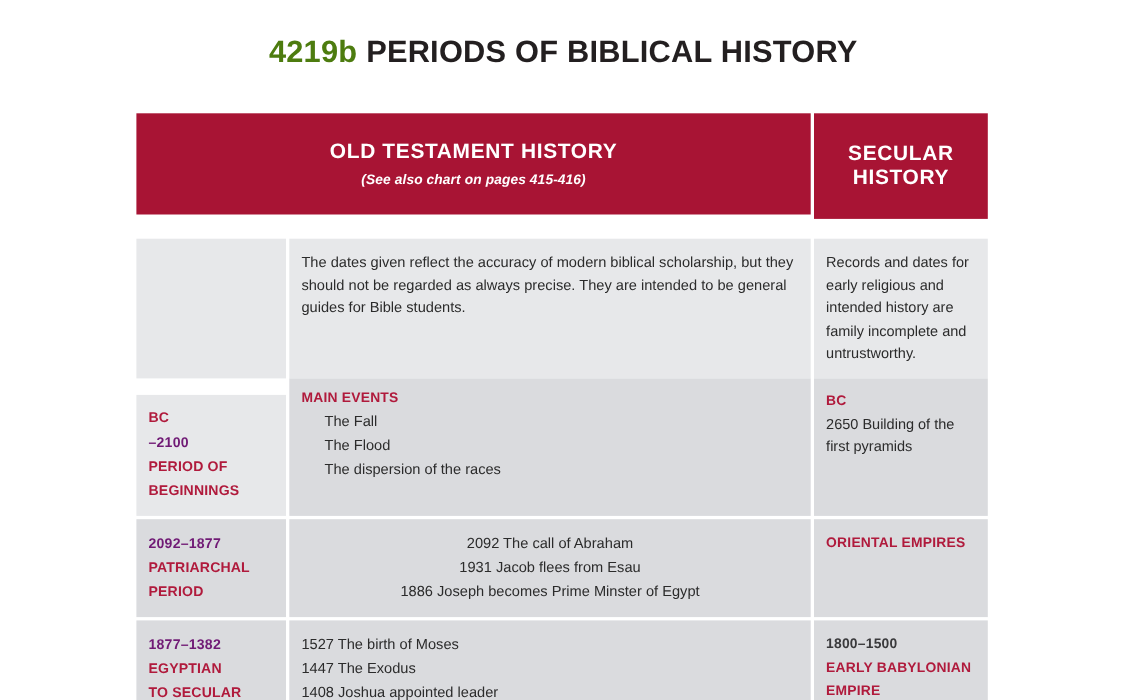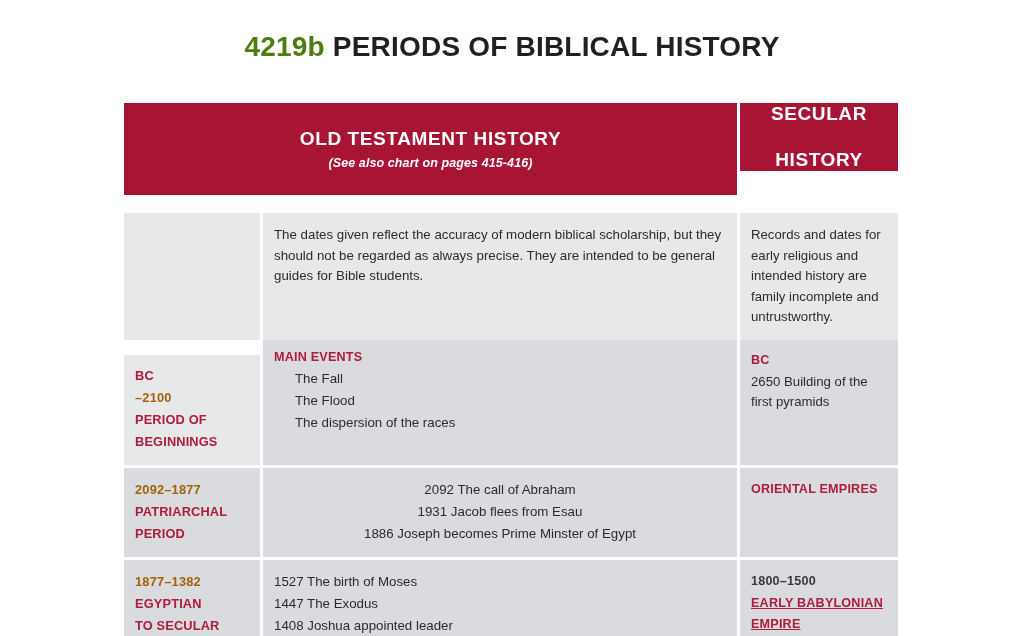--- a/index.html
+++ b/index.html
@@ -60,22 +60,21 @@
     align-items: center;
     justify-content: center;
     text-align: center;
   }
   .hdr-ot {
     width: 613px;           
     flex: none;
     height: 92px;
   }
   .hdr-sec {
-    height: 68px;
-    justify-content: space-between;
+    height: 96px;
   }
   .hdr-title {
     font-size: 19px;
     font-weight: bold;
     letter-spacing: 0.6px;
     line-height: 1.15;
   }
   .hdr-sub {
     font-size: 12.5px;
     font-style: italic;
@@ -105,21 +104,21 @@
   }
 
   .period-label {
     font-size: 12.8px;
     line-height: 1.72;
     font-weight: bold;
     color: #b01a3c;
     letter-spacing: 0.15px;
   }
   .period-label .years {
-    color: #a16207;
+    color: #701a75;
     font-weight: bold;
     letter-spacing: 0.2px;
   }
   .period-label .ln { display: block; }
 
   .events-head {
     font-size: 12.6px;
     font-weight: bold;
     color: #b01a3c;
     letter-spacing: 0.2px;
@@ -148,21 +147,21 @@
     font-size: 12.6px;
     font-weight: bold;
     color: #b01a3c;
     letter-spacing: 0.2px;
     line-height: 1.72;
   }
   .secular-label .years {
     display: block;
     color: #3a3a3c;
   }
-  .secular-label .ln { display: block; text-decoration: underline; }
+  .secular-label .ln { display: block; }
   .secular-body {
     font-size: 13.2px;
     line-height: 1.56;
     color: #2b2b2b;
     font-weight: normal;
   }
 </style>
 </head>
 <body>
 

